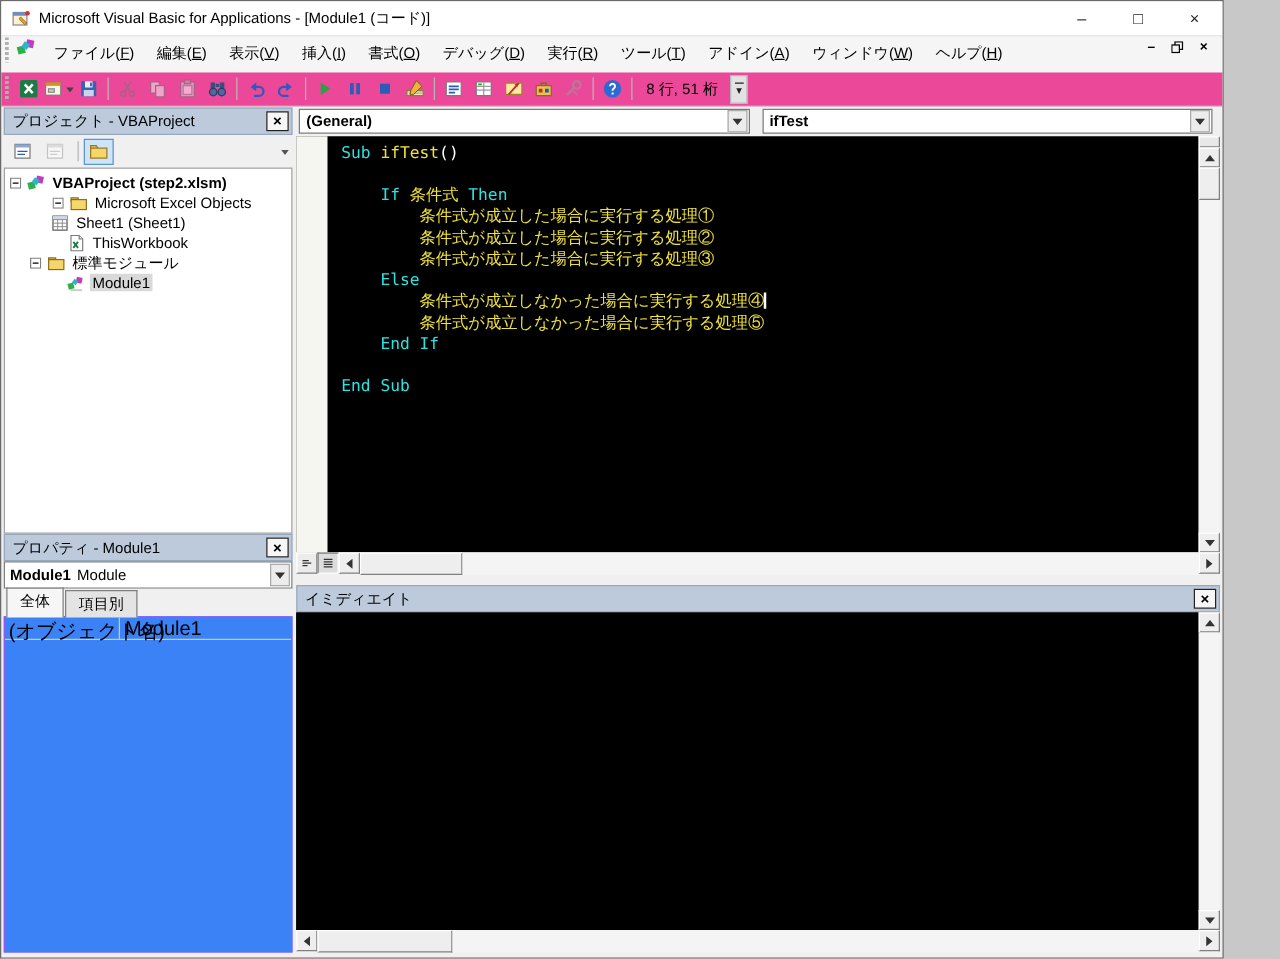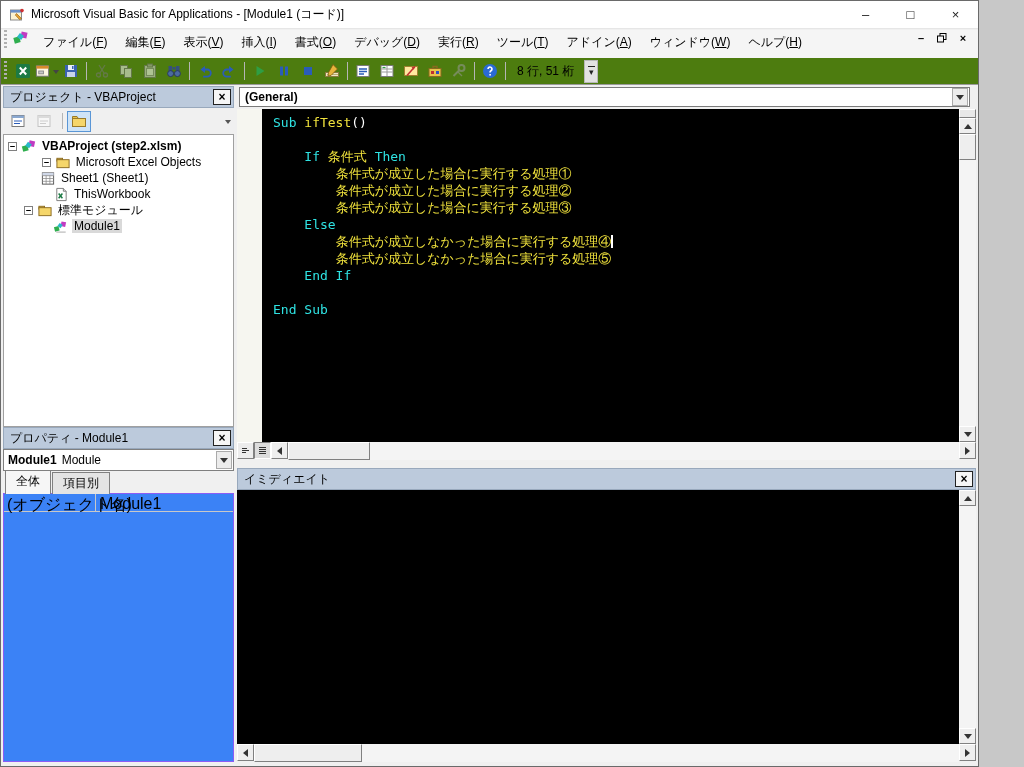--- a/index.html
+++ b/index.html
@@ -23,21 +23,21 @@
     display:flex; align-items:flex-start; }
   .grip { width:3px; height:20px; margin:0 4px 0 3px; flex:none;
     background:repeating-linear-gradient(180deg,#b0b0b0 0 2px, transparent 2px 4px); }
   .menubar .app-ico { width:16px; height:16px; margin:0 5px 0 2px; flex:none; }
   .menu-item { font-size:12px; padding:4px 9px; white-space:nowrap; }
   .menu-item u { text-decoration:underline; }
   .menubar .spacer { flex:1; }
   .mdi-btn { width:18px; height:16px; margin-right:3px; display:flex; align-items:center;
     justify-content:center; font-size:11px; font-weight:bold; background:transparent; border:none; }
   
-  .toolbar { position:absolute; top:57px; left:0; right:0; height:27px; background:#4d7c0f;
+  .toolbar { position:absolute; top:57px; left:0; right:0; height:27px; background:#ec4899;
     display:flex; align-items:center; border-bottom:1px solid #9a9a9a; }
   .tb-btn { width:24px; height:22px; border:none; background:transparent; display:flex;
     align-items:center; justify-content:center; padding:0; flex:none; }
   .tb-btn .icon { width:16px; height:16px; display:inline-flex; }
   .tb-btn.disabled { opacity:.55; filter:grayscale(1); }
   .tb-sep { width:1px; height:18px; background:#b5b5b5; margin:0 3px; flex:none; }
   .dd-arrow { width:0; height:0; border:3px solid transparent; border-top:4px solid #444; margin:4px 0 0 3px; }
   .pos-text { font-size:12px; margin-left:8px; white-space:nowrap; }
   .tb-overflow { margin-left:10px; width:14px; height:23px; background:#e2e2e2;
     border:1px solid #b8b8b8; display:flex; flex-direction:column; align-items:center;
@@ -83,21 +83,21 @@
   .tab { font-size:12px; padding:2px 10px 2px 10px; border:1px solid #808080; border-bottom:none;
     background:#e4e4e4; margin-right:1px; position:relative; top:1px; }
   .tab.active { background:#f6f6f6; padding-bottom:4px; z-index:2; }
   .prop-grid { flex:1; background:#3b82f6; border:1px solid #8b5cf6; font-size:16px; overflow:hidden; }
   .prop-row { display:flex; height:18px; border-bottom:1px solid #c8c8c8; }
   .prop-row .pname { width:92px; padding:1px 3px; border-right:1px solid #c8c8c8; white-space:nowrap; }
   .prop-row .pval { flex:1; padding:1px 4px; }
   
   .right-area { position:absolute; top:85px; left:236px; right:2px; bottom:4px; background:#f0f0f0; }
   .code-window { position:absolute; top:0; left:0; right:0; height:374px; background:#f0f0f0; }
-  .combo-row { height:23px; display:flex; gap:10px; padding:1px 6px 1px 2px;flex-direction:column; }
+  .combo-row { height:23px; display:flex; gap:10px; padding:1px 6px 1px 2px; }
   .combo { flex:1; height:20px; border:1px solid #7a7a7a; background:#fff; display:flex;
     align-items:center; font-size:12px; font-weight:bold; padding-left:5px; }
   .combo .spacer { flex:1; }
   .code-surface { position:absolute; top:23px; left:0; right:17px; bottom:18px; background:#000;
     display:flex; }
   .margin-strip { width:25px; background:#f6f6f0; flex:none; }
   .code-text { flex:1; padding:5px 0 0 11px; font-family:"DejaVu Sans Mono", monospace;
     font-size:13px; line-height:17px; white-space:pre; overflow:hidden; }
   .code-line { height:17px; }
   .kw { color:var(--kw,#00e0e0); }

